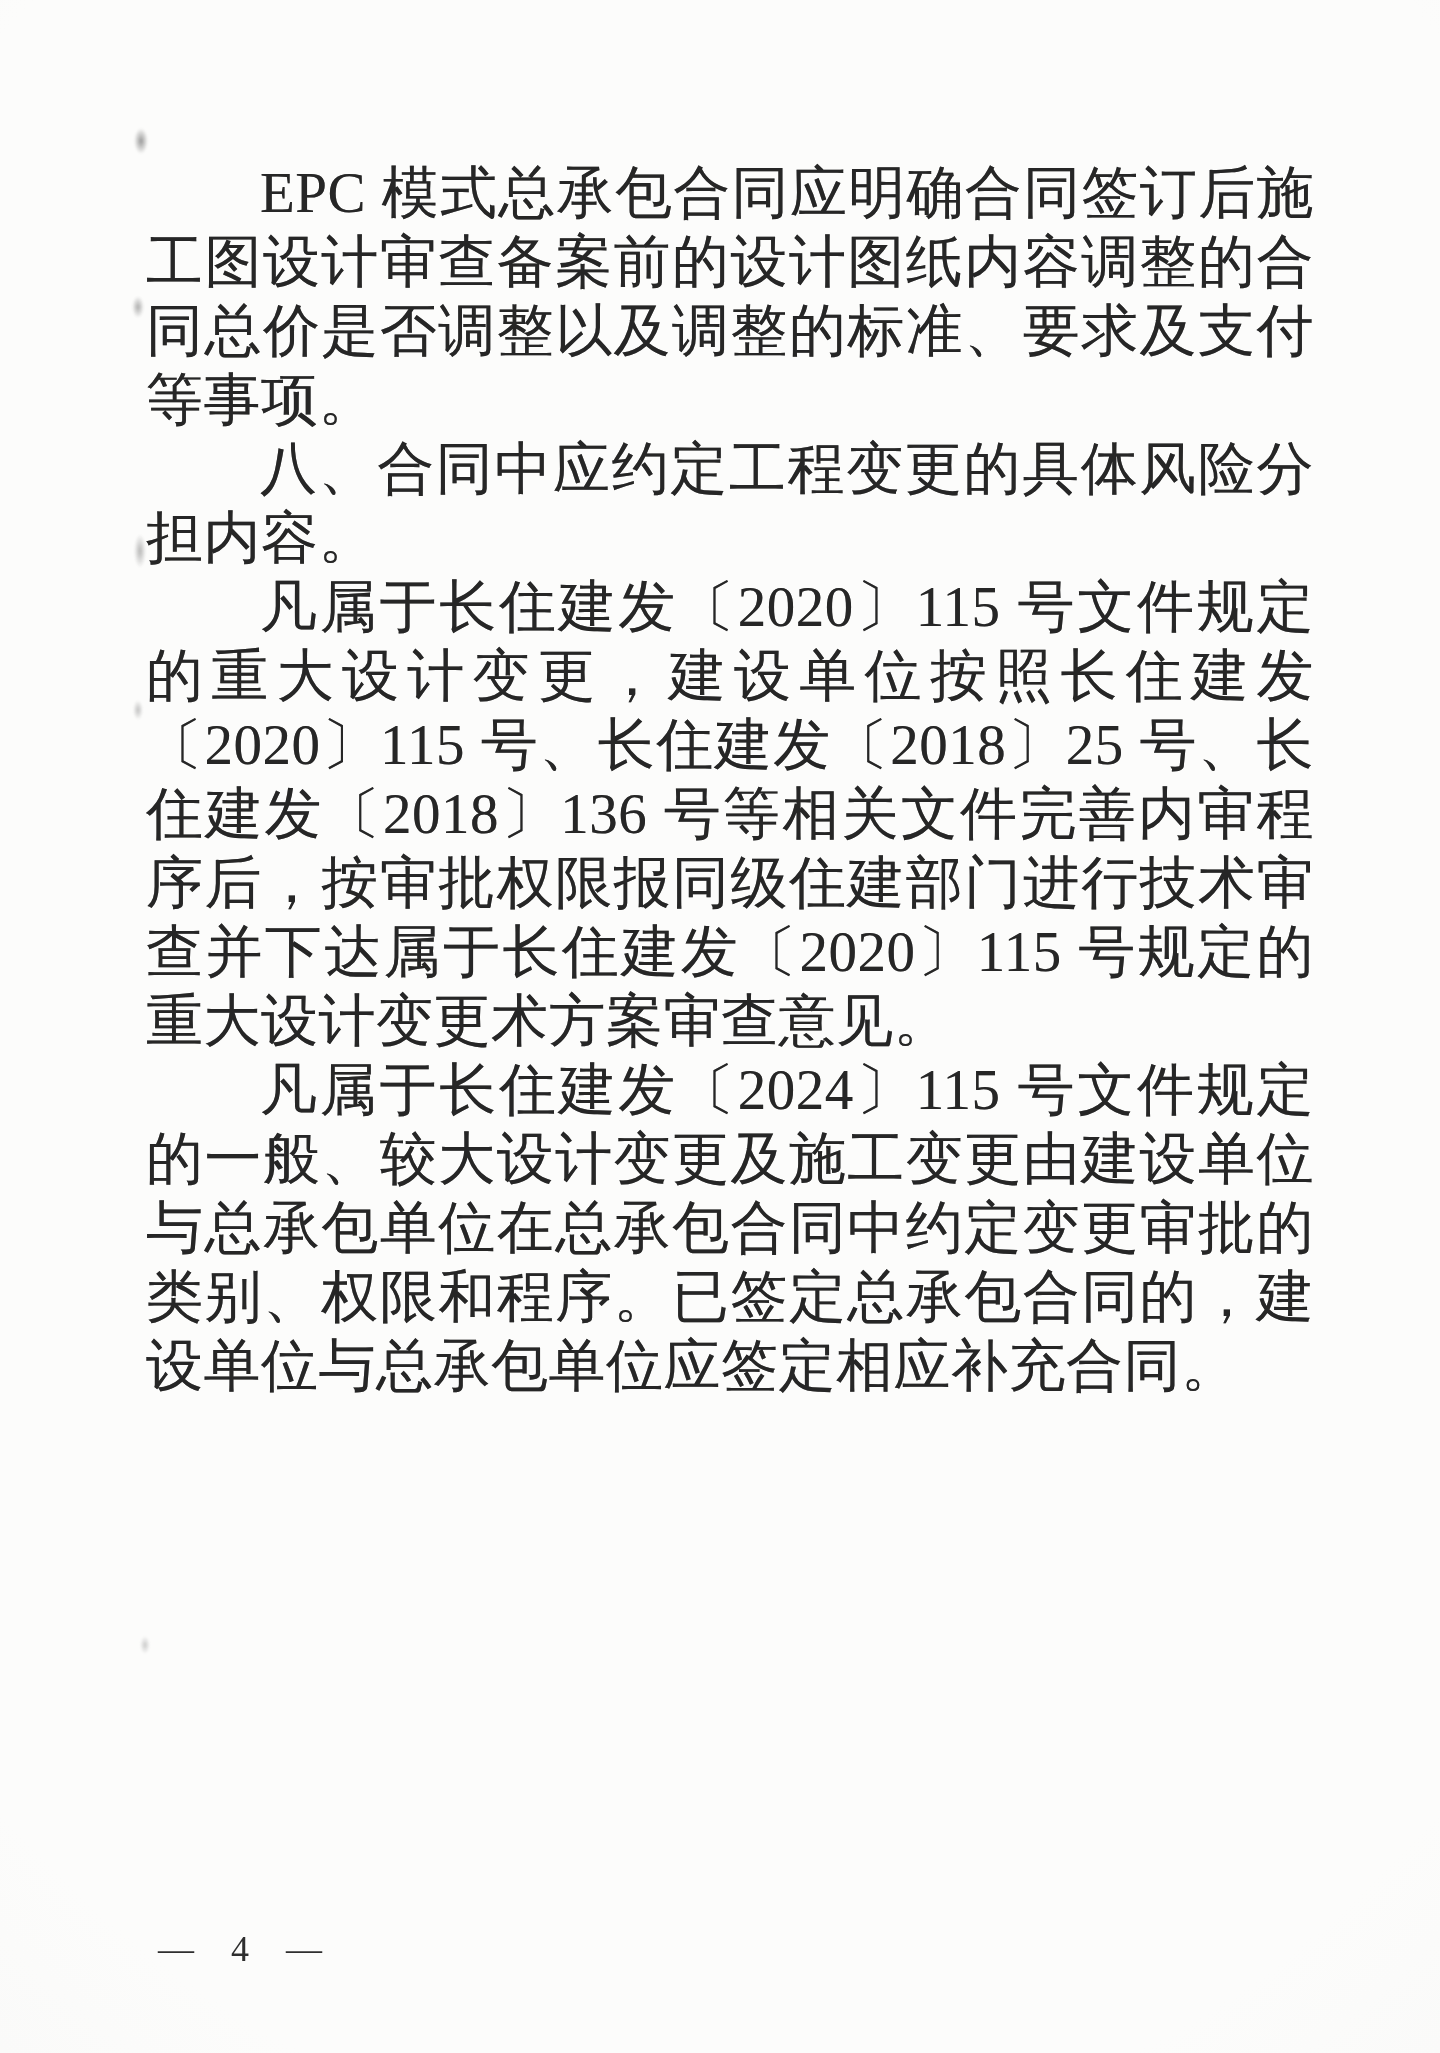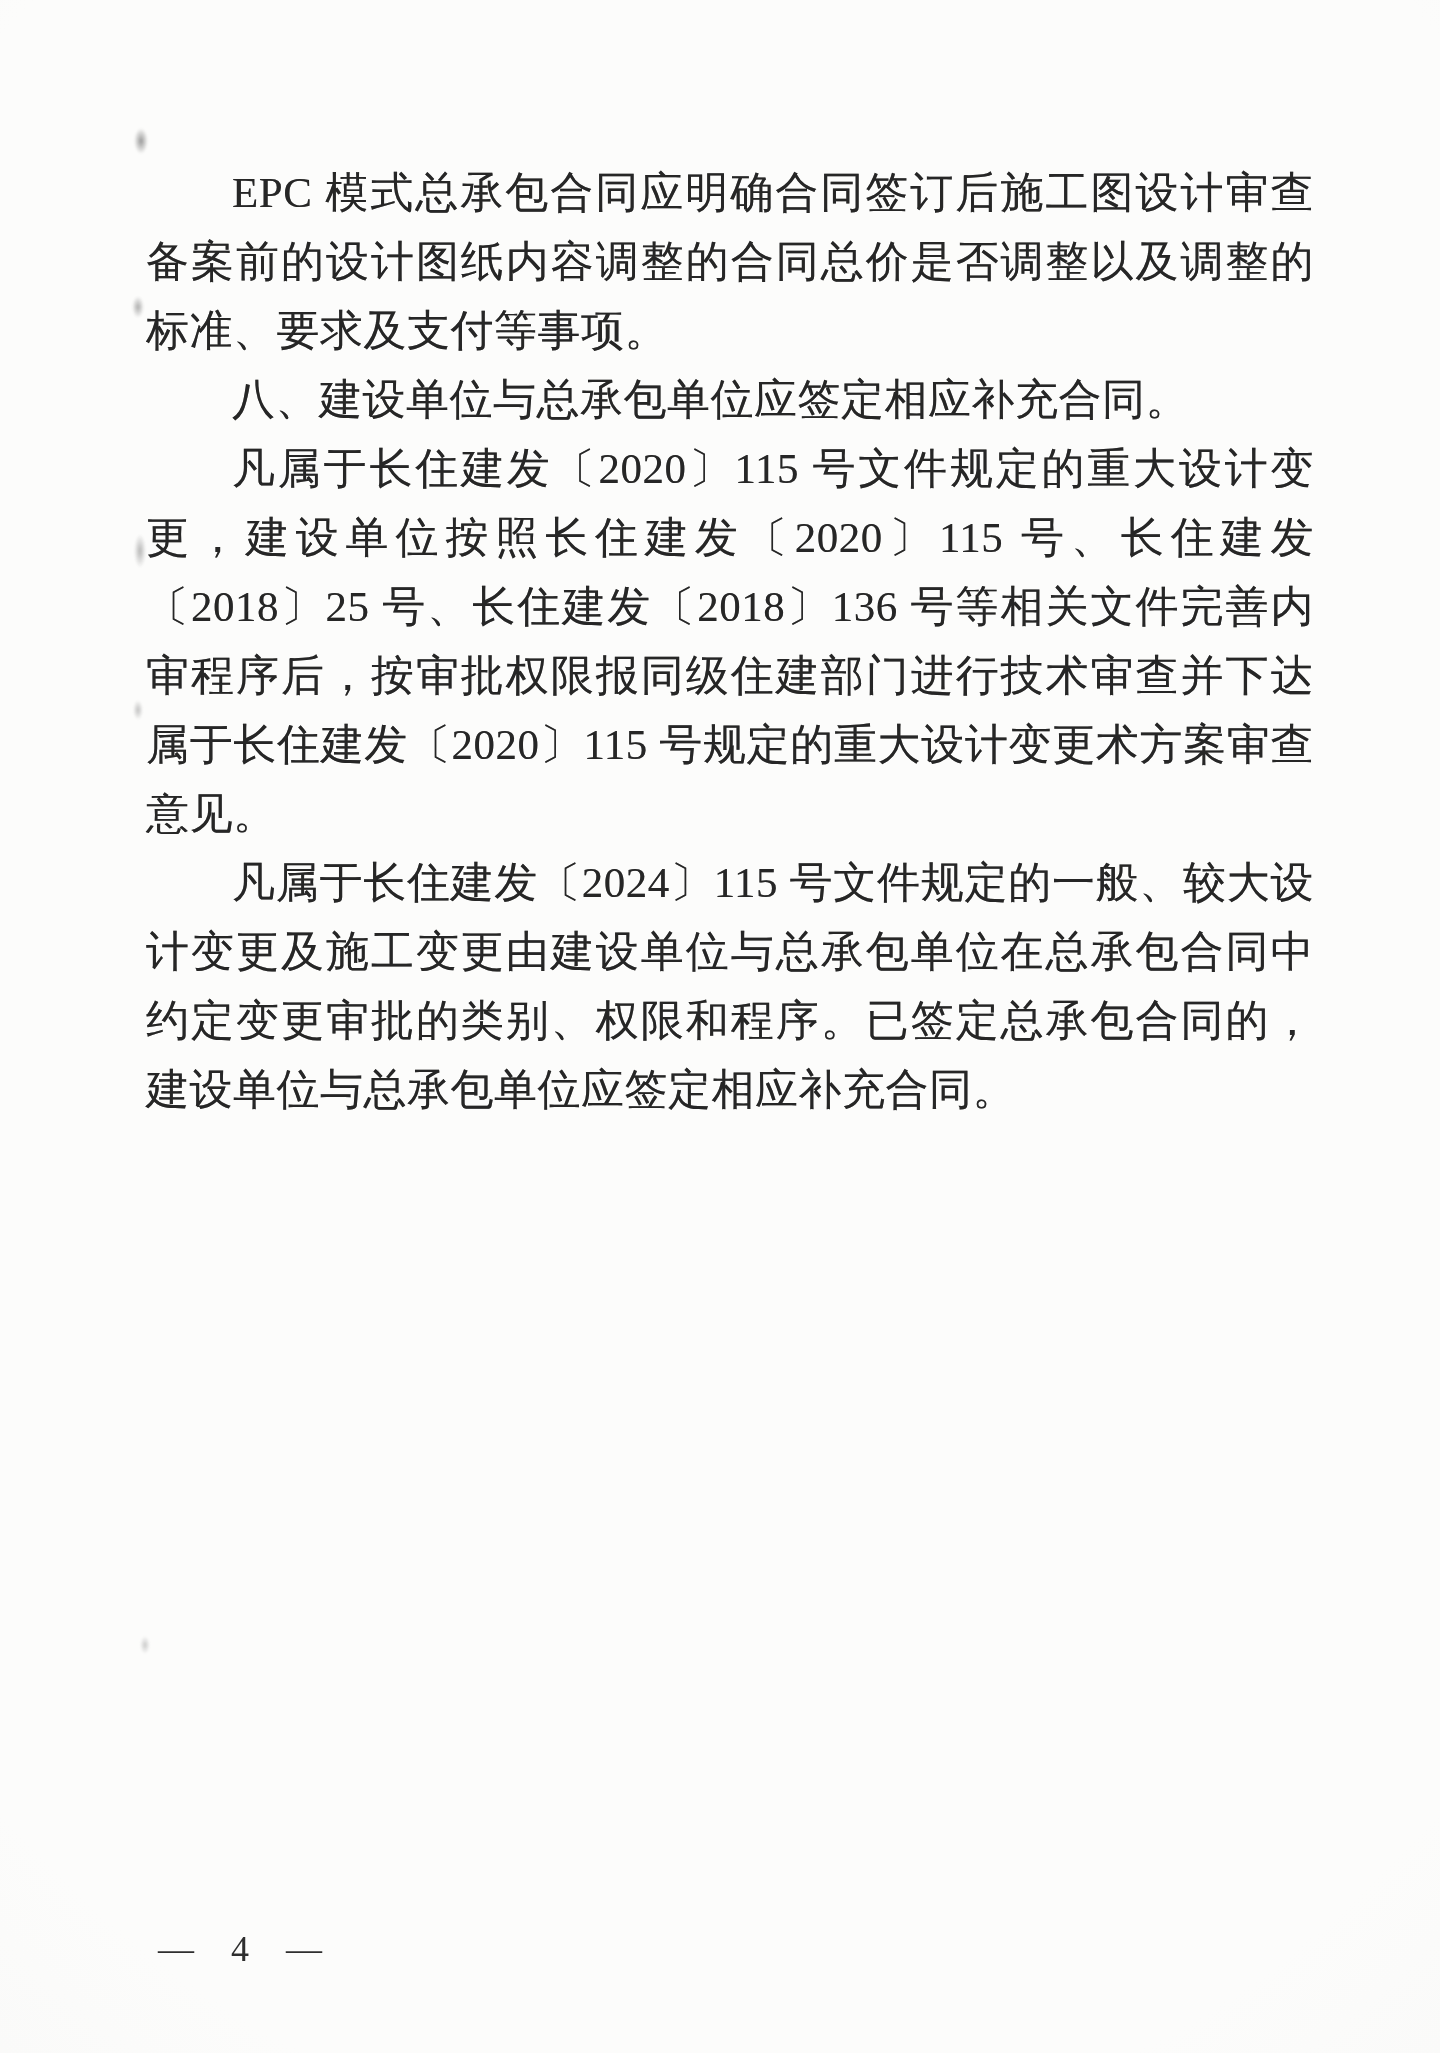--- a/index.html
+++ b/index.html
@@ -19,21 +19,21 @@
     overflow: hidden;
   }
   .content {
     position: absolute;
     left: 146px;
     top: 158px;
     width: 1168px;
   }
   .content p {
     margin: 0;
-    font-size: 43px;
+    font-size: 57px;
     line-height: 69px;
     text-indent: 2em;
     text-align: justify;
     letter-spacing: 0.5px;
     color: #262626;
     text-shadow: 0 0 0.6px rgba(40,40,40,0.55);
     font-weight: 500;
   }
   .footer {
     position: absolute;
@@ -60,19 +60,19 @@
 
 <div class="page">
   <div class="smudge s1"></div>
   <div class="smudge s2"></div>
   <div class="smudge s3"></div>
   <div class="smudge s4"></div>
   <div class="smudge s5"></div>
 
   <div class="content">
     <p>EPC 模式总承包合同应明确合同签订后施工图设计审查备案前的设计图纸内容调整的合同总价是否调整以及调整的标准、要求及支付等事项。</p>
-    <p>八、建设单位与总承包单位应签定相应补充合同。</p>
+    <p>八、合同中应约定工程变更的具体风险分担内容。</p>
     <p>凡属于长住建发〔2020〕115 号文件规定的重大设计变更，建设单位按照长住建发〔2020〕115 号、长住建发〔2018〕25 号、长住建发〔2018〕136 号等相关文件完善内审程序后，按审批权限报同级住建部门进行技术审查并下达属于长住建发〔2020〕115 号规定的重大设计变更术方案审查意见。</p>
     <p>凡属于长住建发〔2024〕115 号文件规定的一般、较大设计变更及施工变更由建设单位与总承包单位在总承包合同中约定变更审批的类别、权限和程序。已签定总承包合同的，建设单位与总承包单位应签定相应补充合同。</p>
   </div>
 
   <div class="footer">— 4 —</div>
 </div>
 
 </body></html>

